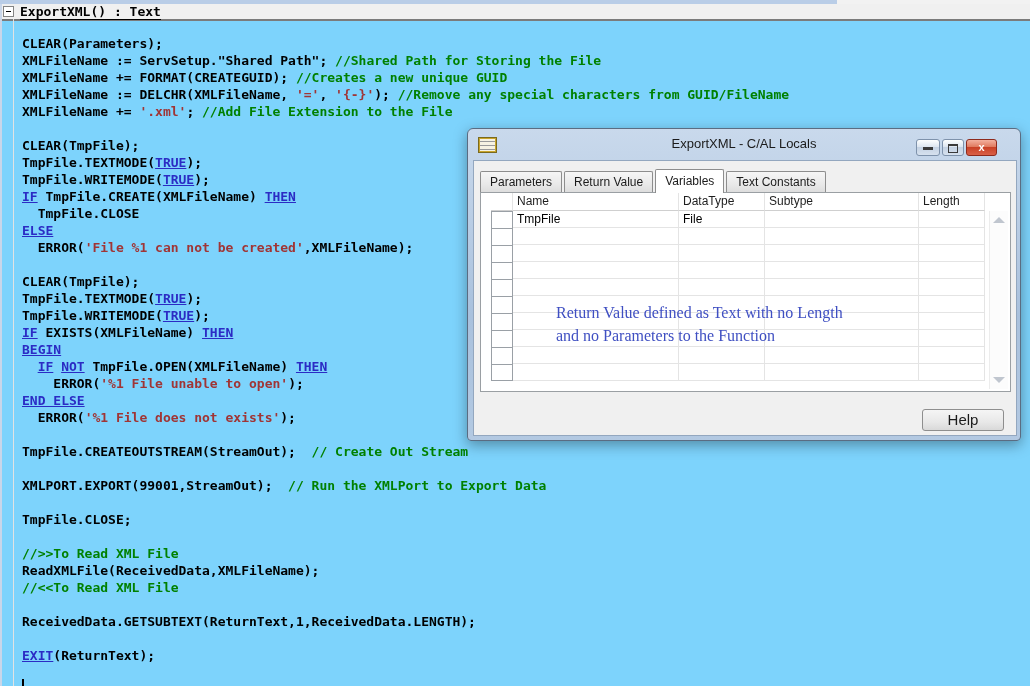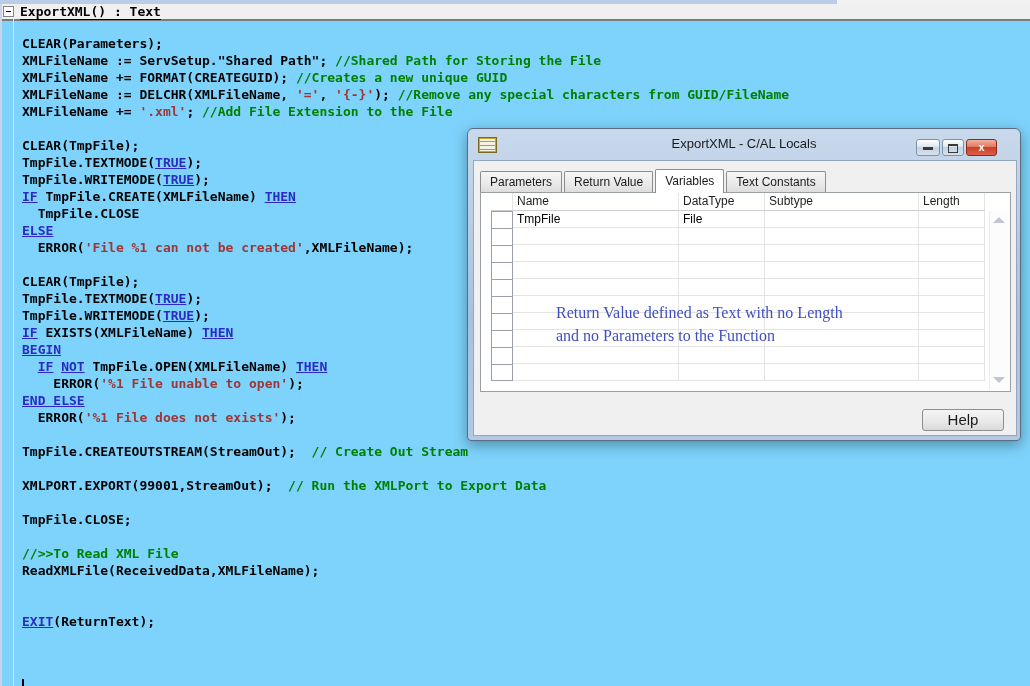--- a/index.html
+++ b/index.html
@@ -134,21 +134,23 @@
       <div class="code-line"><span class="tok-k">  ERROR(</span><span class="tok-s">'%1 File does not exists'</span><span class="tok-k">);</span></div>
       <div class="code-line">&nbsp;</div>
       <div class="code-line"><span class="tok-k">TmpFile.CREATEOUTSTREAM(StreamOut);  </span><span class="tok-c">// Create Out Stream</span></div>
       <div class="code-line">&nbsp;</div>
       <div class="code-line"><span class="tok-k">XMLPORT.EXPORT(99001,StreamOut);  </span><span class="tok-c">// Run the XMLPort to Export Data</span></div>
       <div class="code-line">&nbsp;</div>
       <div class="code-line"><span class="tok-k">TmpFile.CLOSE;</span></div>
       <div class="code-line">&nbsp;</div>
       <div class="code-line"><span class="tok-c">//&gt;&gt;To Read XML File</span></div>
       <div class="code-line"><span class="tok-k">ReadXMLFile(ReceivedData,XMLFileName);</span></div>
-      <div class="code-line">&nbsp;</div>
+      <div class="code-line"><span class="tok-c">//&lt;&lt;To Read XML File</span></div>
+      <div class="code-line">&nbsp;</div>
+      <div class="code-line"><span class="tok-k">ReceivedData.GETSUBTEXT(ReturnText,1,ReceivedData.LENGTH);</span></div>
       <div class="code-line">&nbsp;</div>
       <div class="code-line"><span class="tok-w">EXIT</span><span class="tok-k">(ReturnText);</span></div>
     </div>
   <div id="caret"></div>
 
   <div id="dialog">
     <div style="position:absolute;left:0;top:0;right:0;height:46px;">
       <div id="dlg-icon"></div>
       <div id="dlg-title">ExportXML - C/AL Locals</div>
       <div id="btn-min" class="winbtn"></div>

